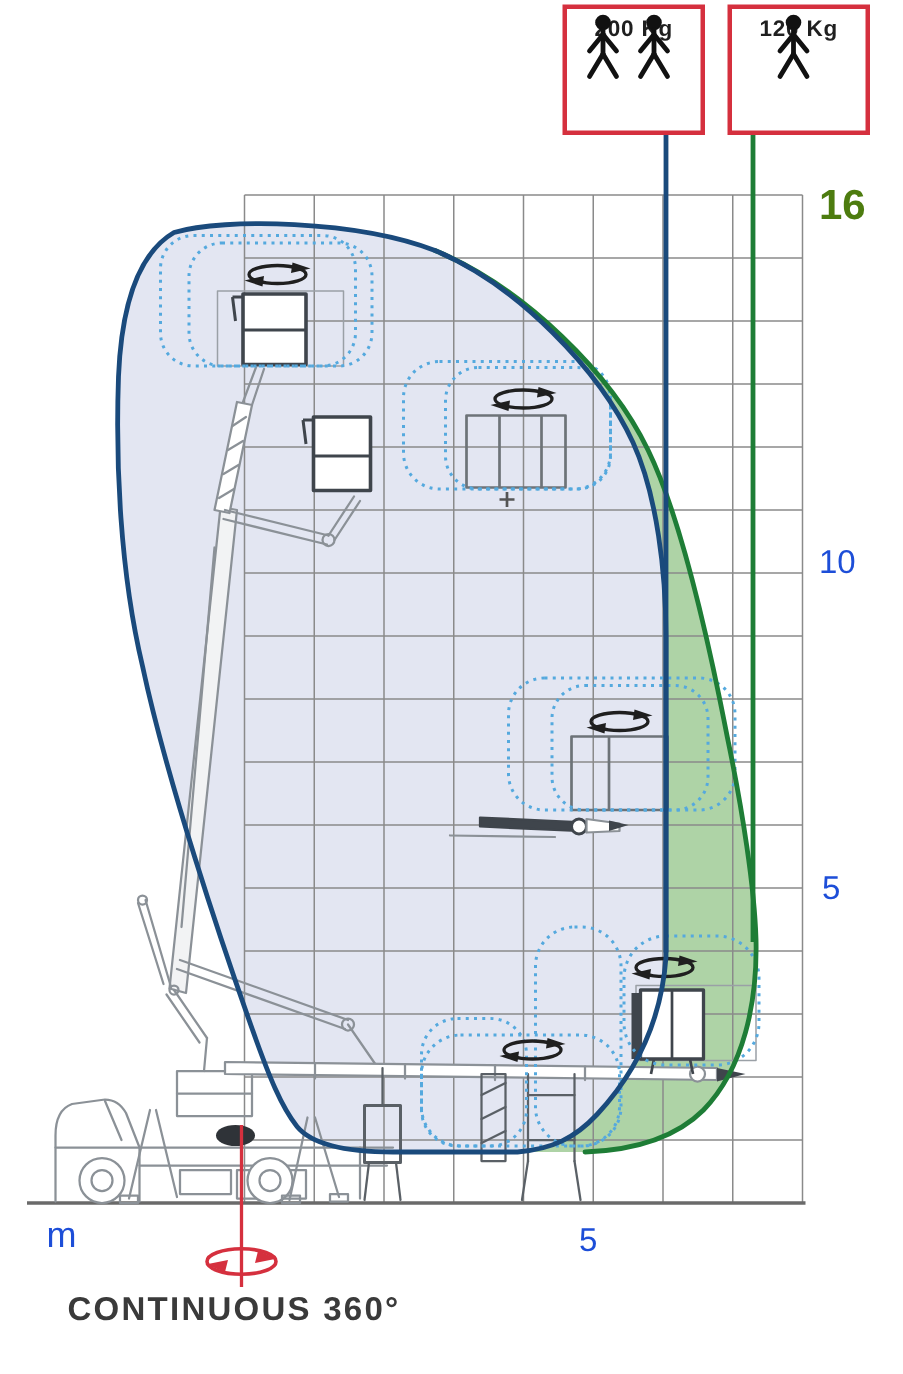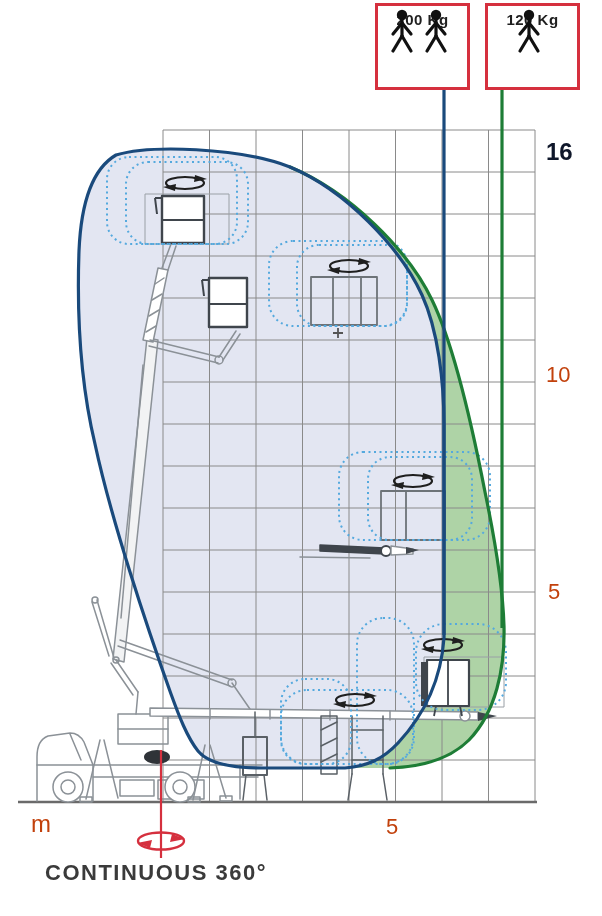--- a/index.html
+++ b/index.html
@@ -3,22 +3,22 @@
 <meta charset="utf-8">
 <style>
   html,body{margin:0;padding:0;background:#fff;}
   #stage{position:relative;width:602px;height:916px;background:#fff;overflow:hidden;
          font-family:"Liberation Sans", sans-serif;}
   svg{position:absolute;left:0;top:0;}
   .cap-box{position:absolute;top:3px;width:89px;height:81px;border:3px solid #d5303e;
            background:#fff;text-align:center;}
   .cap-label{font-size:15px;font-weight:bold;color:#1f1f1f;margin-top:5px;letter-spacing:.5px;}
   .cap-persons{margin-top:0;}
-  .axis-label{position:absolute;color:#c2410c;font-size:22px;}
-  #y-max-label{left:546px;top:138px;color:#0f172a;font-weight:bold;font-size:24px;}
+  .axis-label{position:absolute;color:#1d4ed8;font-size:22px;}
+  #y-max-label{left:546px;top:121px;color:#4d7c0f;font-weight:bold;font-size:28px;}
   #y-tick-10{left:546px;top:362px;}
   #y-tick-5{left:548px;top:579px;}
   #x-tick-5{left:386px;top:814px;}
   #unit-label{left:31px;top:810px;font-size:24px;}
   #caption{position:absolute;left:45px;top:860px;font-size:22px;color:#3a3a3a;letter-spacing:1.5px;font-weight:bold;}
 </style>
 </head>
 <body>
 
 <div id="stage">

